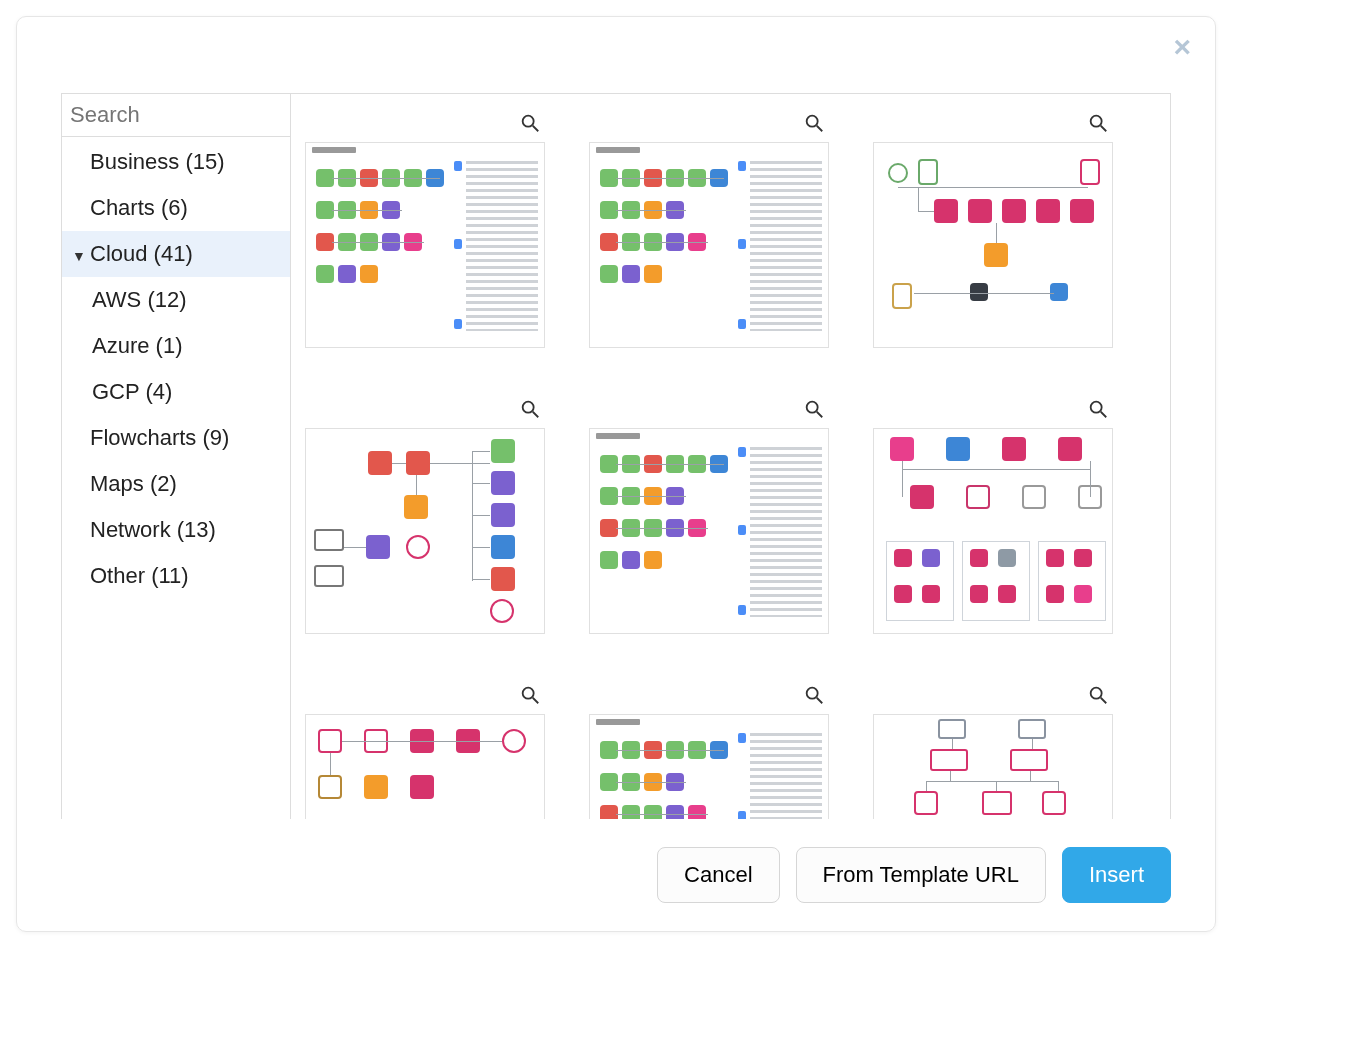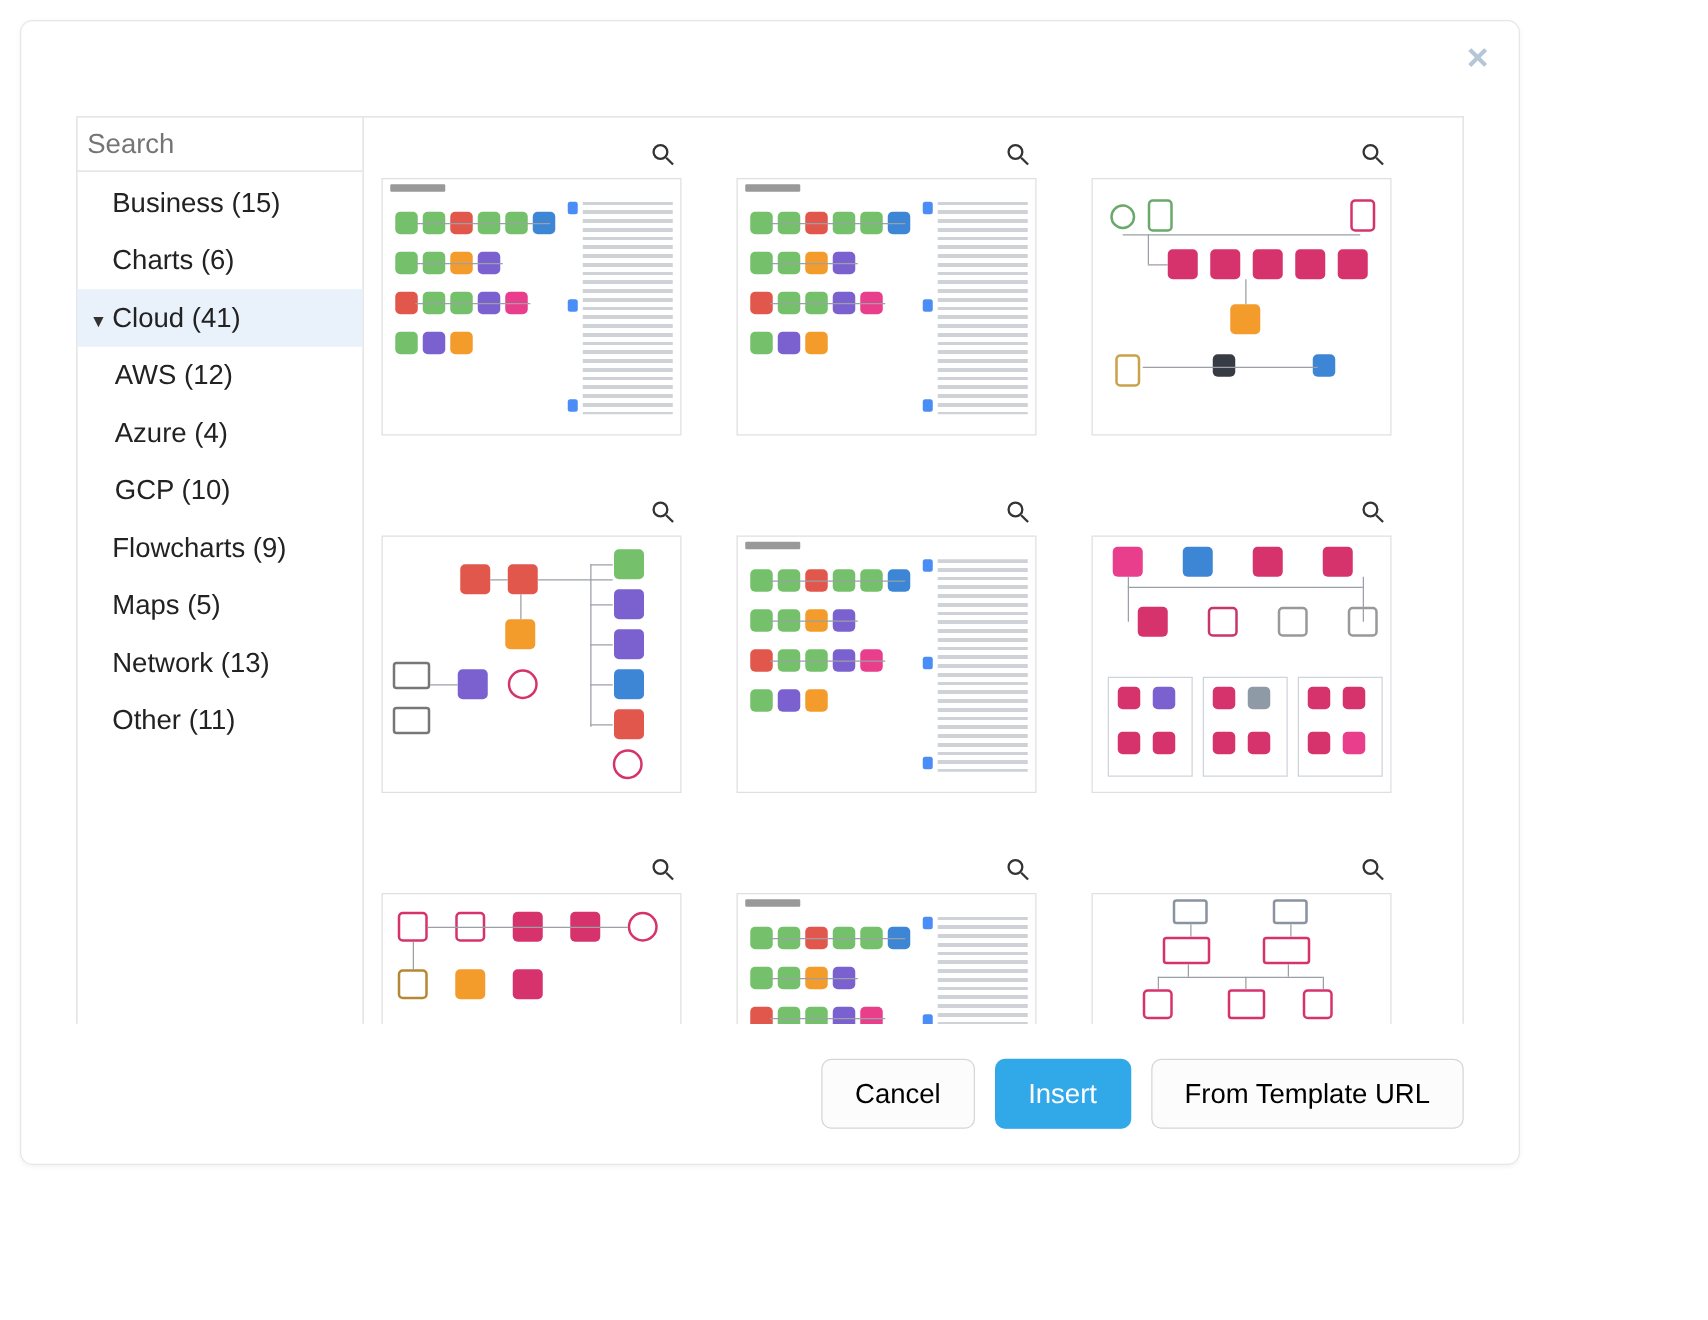--- a/index.html
+++ b/index.html
@@ -193,29 +193,29 @@
           </div>
           <div class="cat-item">
             <span class="caret">▼</span>
             <span class="label-text">Charts (6)</span>
           </div>
           <div class="cat-item selected expanded">
             <span class="caret">▼</span>
             <span class="label-text">Cloud (41)</span>
           </div>
           <div class="sub-item">AWS (12)</div>
-          <div class="sub-item">Azure (4)</div>
-          <div class="sub-item">GCP (10)</div>
+          <div class="sub-item">Azure (1)</div>
+          <div class="sub-item">GCP (4)</div>
           <div class="cat-item">
             <span class="caret">▼</span>
             <span class="label-text">Flowcharts (9)</span>
           </div>
           <div class="cat-item">
             <span class="caret">▼</span>
-            <span class="label-text">Maps (5)</span>
+            <span class="label-text">Maps (2)</span>
           </div>
           <div class="cat-item">
             <span class="caret">▼</span>
             <span class="label-text">Network (13)</span>
           </div>
           <div class="cat-item">
             <span class="caret">▼</span>
             <span class="label-text">Other (11)</span>
           </div>
         </div>
@@ -484,17 +484,17 @@
             <div class="vln" style="top:66px;left:122px;height:10px"></div>
             <div class="vln" style="top:66px;left:184px;height:10px"></div>
           </div>
         </div>
       </main>
 
   </div>
 
   <div class="footer">
     <button class="btn">Cancel</button>
+    <button class="btn">From Template URL</button>
     <button class="btn primary">Insert</button>
-    <button class="btn">From Template URL</button>
   </div>
 
 </div>
 
 </body></html>

